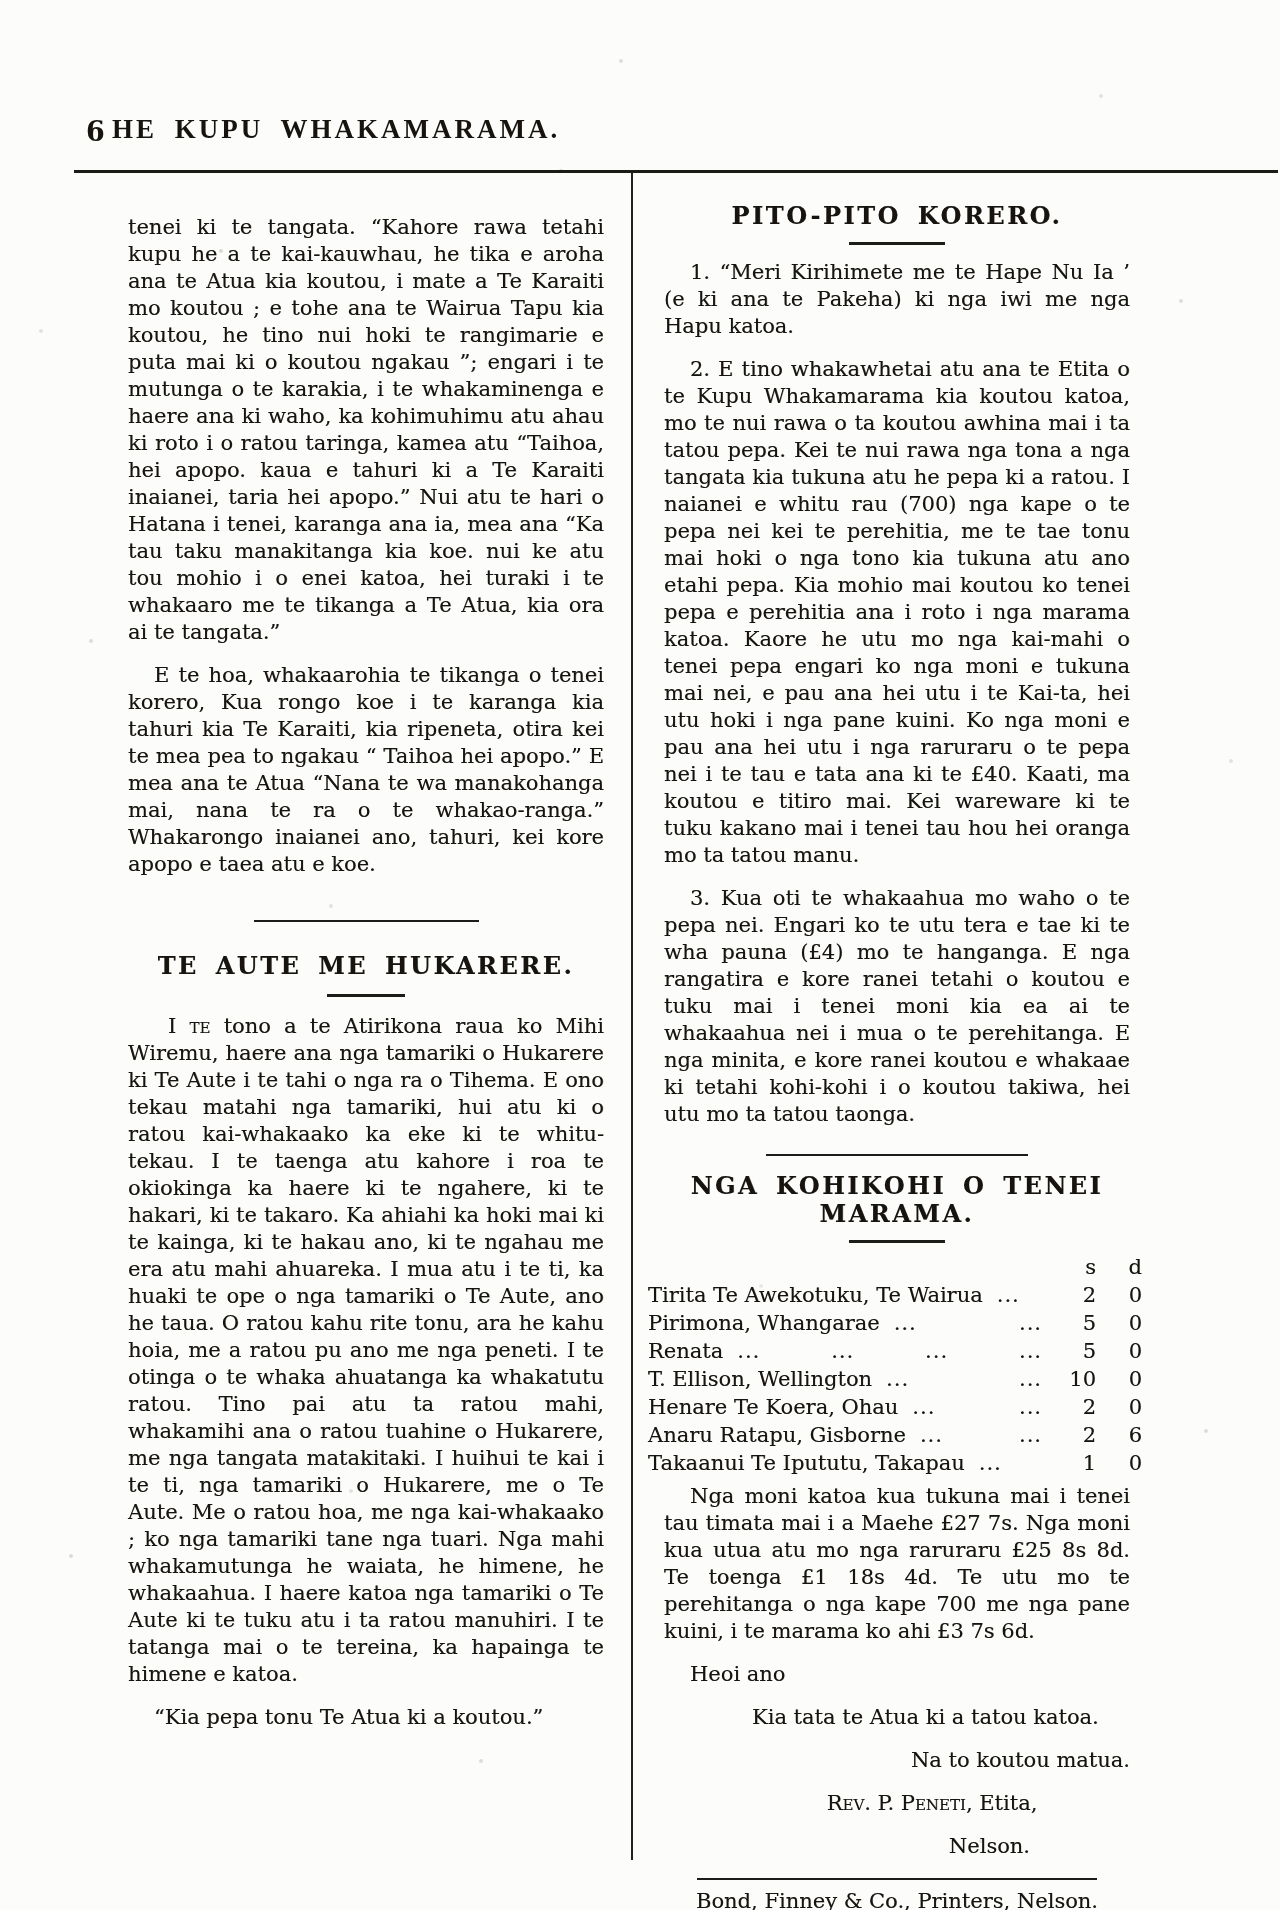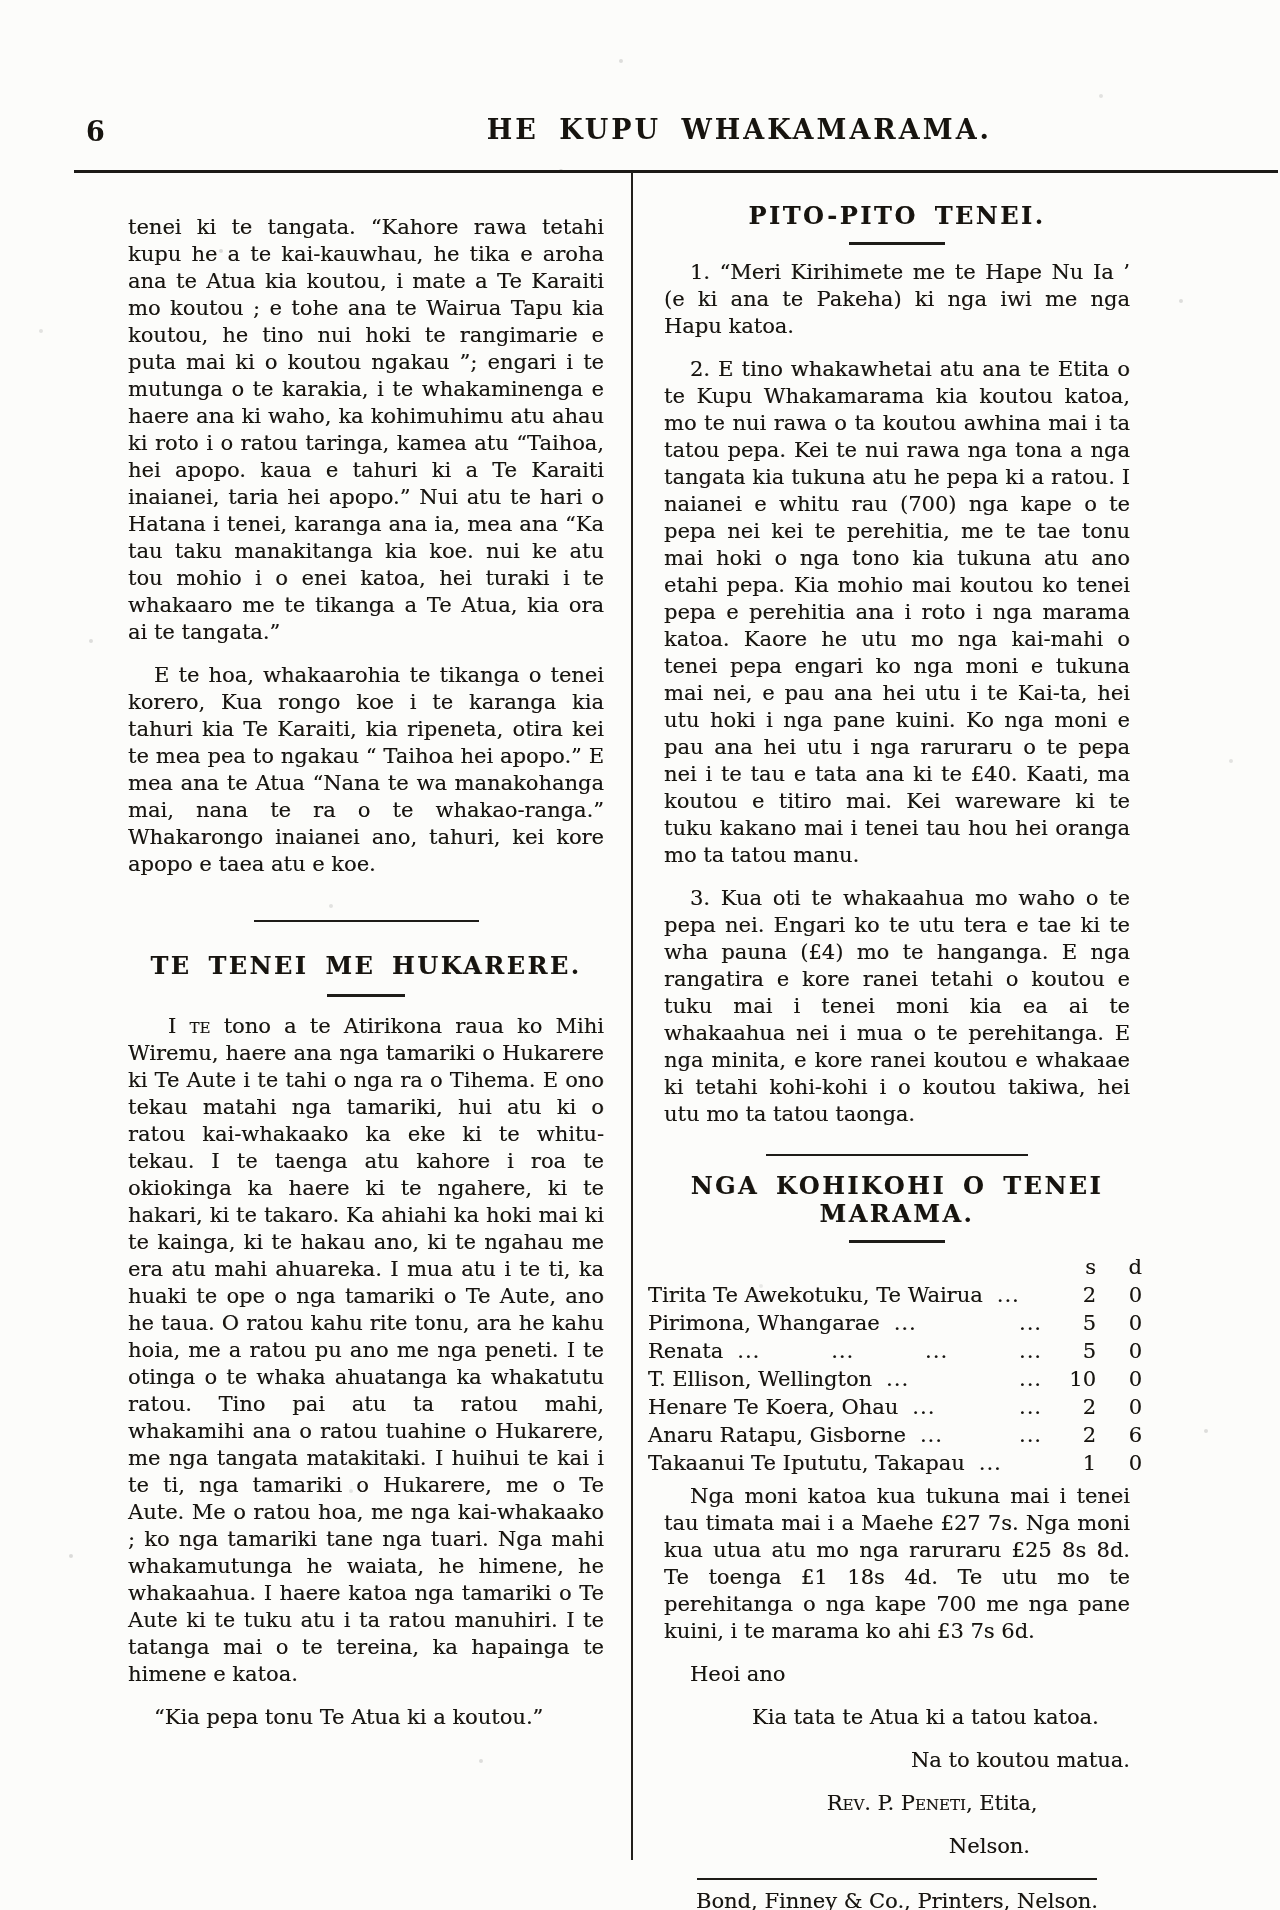--- a/index.html
+++ b/index.html
@@ -28,22 +28,22 @@
       1205px 1430px 0 1px rgba(0,0,0,.12), 620px 60px 0 1px rgba(0,0,0,.12),
       40px 330px 0 1px rgba(0,0,0,.10), 760px 1285px 0 1px rgba(0,0,0,.08),
       1100px 95px 0 1px rgba(0,0,0,.10), 350px 1490px 0 1px rgba(0,0,0,.10);
   }
   .page-number{
     position:absolute;left:86px;top:116px;
     font-size:27px;font-weight:bold;
   }
   .page-title{
     position:absolute;left:112px;top:114px;width:880px;
-    text-align:right;font-size:27px;font-weight:bold;
-    letter-spacing:3px;word-spacing:8px;
+    text-align:left;font-size:27px;font-weight:bold;
+    letter-spacing:3px;word-spacing:8px;font-family:Liberation Serif, serif;
   }
   .header-rule{
     position:absolute;left:74px;top:170px;width:1204px;height:3px;
     background:#1c1a17;
   }
   .column-divider{
     position:absolute;left:631px;top:172px;width:2px;height:1688px;
     background:#22201c;
   }
   .col{
@@ -102,29 +102,29 @@
   <div class="page-title">HE KUPU WHAKAMARAMA.</div>
   <div class="header-rule"></div>
   <div class="column-divider"></div>
 
   <div class="col col-left">
     <p>tenei ki te tangata. “Kahore rawa tetahi kupu he a te kai-kauwhau, he tika e aroha ana te Atua kia koutou, i mate a Te Karaiti mo koutou ; e tohe ana te Wairua Tapu kia koutou, he tino nui hoki te rangimarie e puta mai ki o koutou ngakau ”; engari i te mutunga o te karakia, i te whakaminenga e haere ana ki waho, ka kohimuhimu atu ahau ki roto i o ratou taringa, kamea atu “Taihoa, hei apopo. kaua e tahuri ki a Te Karaiti inaianei, taria hei apopo.” Nui atu te hari o Hatana i tenei, karanga ana ia, mea ana “Ka tau taku manakitanga kia koe. nui ke atu tou mohio i o enei katoa, hei turaki i te whakaaro me te tikanga a Te Atua, kia ora ai te tangata.”</p>
     <p class="indent">E te hoa, whakaarohia te tikanga o tenei korero, Kua rongo koe i te karanga kia tahuri kia Te Karaiti, kia ripeneta, otira kei te mea pea to ngakau “ Taihoa hei apopo.” E mea ana te Atua “Nana te wa manakohanga mai, nana te ra o te whakao-ranga.” Whakarongo inaianei ano, tahuri, kei kore apopo e taea atu e koe.</p>
 
     <div class="rule rule-center"></div>
 
-    <h2 class="section-heading mt30">TE TENEI ME HUKARERE.</h2>
+    <h2 class="section-heading mt30">TE AUTE ME HUKARERE.</h2>
     <div class="rule rule-short"></div>
 
     <p class="mt16 te-aute-lead"><span class="sc">I te</span> <span>tono a te Atirikona raua ko Mihi Wiremu, haere ana nga tamariki o Hukarere ki Te Aute i te tahi o nga ra o Tihema. E ono tekau matahi nga tamariki, hui atu ki o ratou kai-whakaako ka eke ki te whitu-tekau. I te taenga atu kahore i roa te okiokinga ka haere ki te ngahere, ki te hakari, ki te takaro. Ka ahiahi ka hoki mai ki te kainga, ki te hakau ano, ki te ngahau me era atu mahi ahuareka. I mua atu i te ti, ka huaki te ope o nga tamariki o Te Aute, ano he taua. O ratou kahu rite tonu, ara he kahu hoia, me a ratou pu ano me nga peneti. I te otinga o te whaka ahuatanga ka whakatutu ratou. Tino pai atu ta ratou mahi, whakamihi ana o ratou tuahine o Hukarere, me nga tangata matakitaki. I huihui te kai i te ti, nga tamariki o Hukarere, me o Te Aute. Me o ratou hoa, me nga kai-whakaako ; ko nga tamariki tane nga tuari. Nga mahi whakamutunga he waiata, he himene, he whakaahua. I haere katoa nga tamariki o Te Aute ki te tuku atu i ta ratou manuhiri. I te tatanga mai o te tereina, ka hapainga te himene e katoa.</span></p>
     <p class="closing-quote">“Kia pepa tonu Te Atua ki a koutou.”</p>
   </div>
 
   <div class="col col-right">
-    <h2 class="section-heading" style="margin-top:12px;">PITO-PITO TENEI.</h2>
+    <h2 class="section-heading" style="margin-top:12px;">PITO-PITO KORERO.</h2>
     <div class="rule rule-short2"></div>
 
     <p class="indent mt14">1. “Meri Kirihimete me te Hape Nu Ia ’ (e ki ana te Pakeha) ki nga iwi me nga Hapu katoa.</p>
     <p class="indent">2. E tino whakawhetai atu ana te Etita o te Kupu Whakamarama kia koutou katoa, mo te nui rawa o ta koutou awhina mai i ta tatou pepa. Kei te nui rawa nga tona a nga tangata kia tukuna atu he pepa ki a ratou. I naianei e whitu rau (700) nga kape o te pepa nei kei te perehitia, me te tae tonu mai hoki o nga tono kia tukuna atu ano etahi pepa. Kia mohio mai koutou ko tenei pepa e perehitia ana i roto i nga marama katoa. Kaore he utu mo nga kai-mahi o tenei pepa engari ko nga moni e tukuna mai nei, e pau ana hei utu i te Kai-ta, hei utu hoki i nga pane kuini. Ko nga moni e pau ana hei utu i nga raruraru o te pepa nei i te tau e tata ana ki te £40. Kaati, ma koutou e titiro mai. Kei wareware ki te tuku kakano mai i tenei tau hou hei oranga mo ta tatou manu.</p>
     <p class="indent">3. Kua oti te whakaahua mo waho o te pepa nei. Engari ko te utu tera e tae ki te wha pauna (£4) mo te hanganga. E nga rangatira e kore ranei tetahi o koutou e tuku mai i tenei moni kia ea ai te whakaahua nei i mua o te perehitanga. E nga minita, e kore ranei koutou e whakaae ki tetahi kohi-kohi i o koutou takiwa, hei utu mo ta tatou taonga.</p>
 
     <div class="rule rule-sep"></div>
     <h2 class="section-heading mt16">NGA KOHIKOHI O TENEI MARAMA.</h2>
     <div class="rule rule-short2"></div>
 

